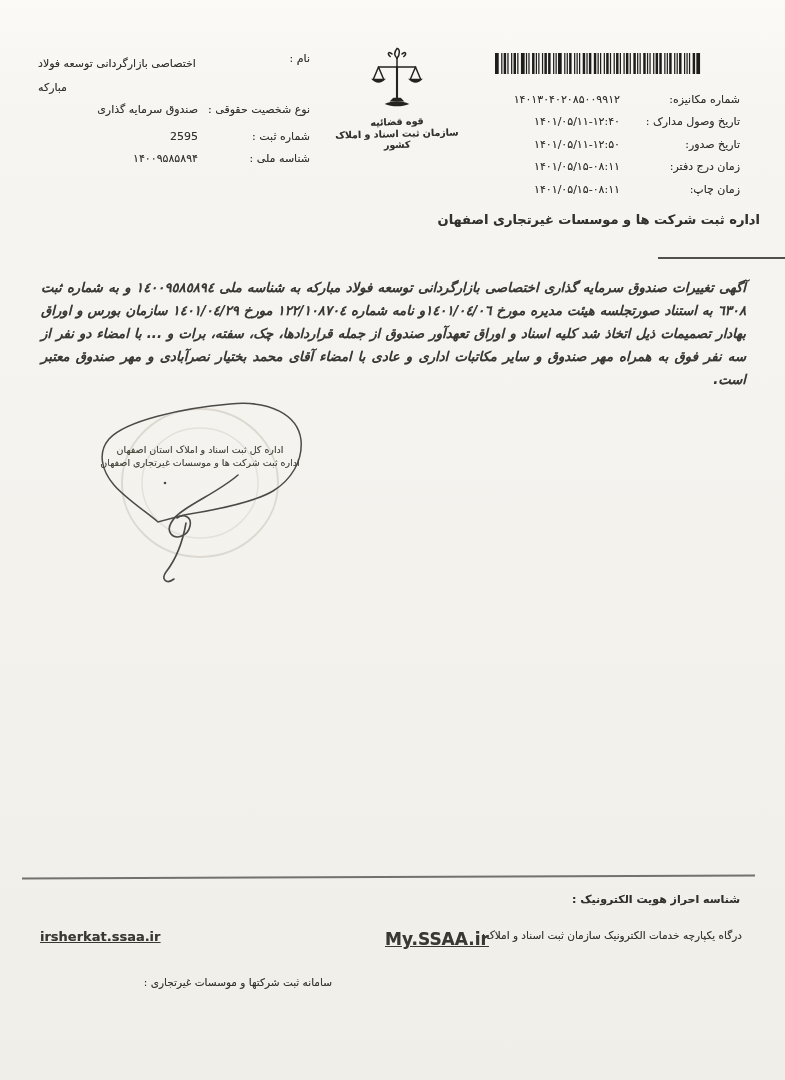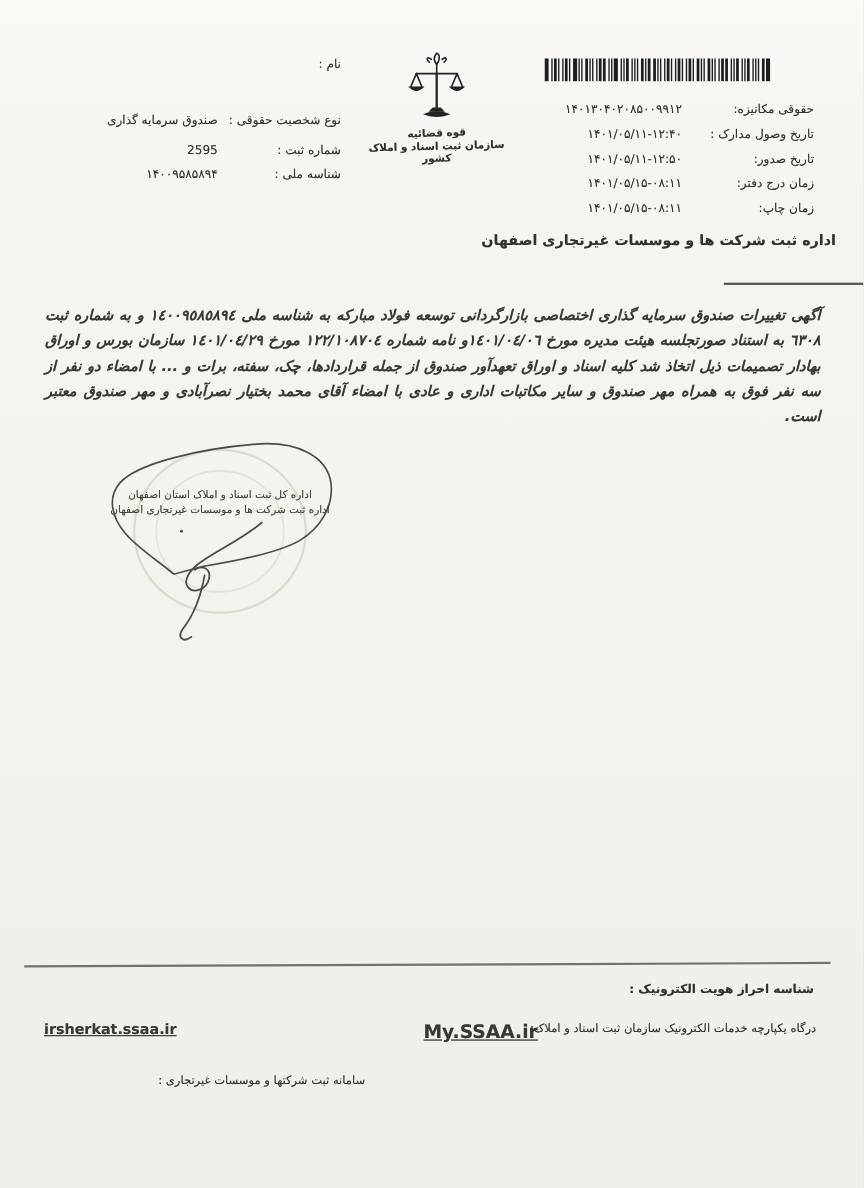--- a/index.html
+++ b/index.html
@@ -55,20 +55,21 @@
   .companies-label{right:453px;top:976px;font-size:10.5px;}
   .companies-url{left:40px;top:929px;font-size:13px;font-weight:bold;text-decoration:underline;color:#3a3833;}
 </style>
 </head>
 <body>
 
 <div class="page">
 
   <div class="abs company rtl">
     <span class="lbl" style="top:0;">نام :</span>
+    <span class="val val-name">اختصاصی بازارگردانی توسعه فولاد مبارکه</span>
 
     <span class="lbl" style="top:51px;">نوع شخصیت حقوقی :</span>
     <span class="val val-right" style="top:51px;">صندوق سرمایه گذاری</span>
 
     <span class="lbl" style="top:78px;">شماره ثبت :</span>
     <span class="val val-right" style="top:78px;">2595</span>
 
     <span class="lbl" style="top:100px;">شناسه ملی :</span>
     <span class="val val-right" style="top:100px;font-family:Liberation Serif, serif;">۱۴۰۰۹۵۸۵۸۹۴</span>
   </div>
@@ -150,21 +151,21 @@
       <rect x="149" y="0" width="2" height="21" fill="#1d1d1b"></rect>
       <rect x="153" y="0" width="1" height="21" fill="#1d1d1b"></rect>
       <rect x="155" y="0" width="1" height="21" fill="#1d1d1b"></rect>
       <rect x="157" y="0" width="1" height="21" fill="#1d1d1b"></rect>
       <rect x="160" y="0" width="2" height="21" fill="#1d1d1b"></rect>
       <rect x="163" y="0" width="3" height="21" fill="#1d1d1b"></rect>
     </svg>
 
   <div class="abs meta">
     <div class="meta-row" style="top:0;">
-      <span class="lbl">حقوقی مکانیزه:</span>
+      <span class="lbl">شماره مکانیزه:</span>
       <span class="val ltrnum">۱۴۰۱۳۰۴۰۲۰۸۵۰۰۹۹۱۲</span>
     </div>
     <div class="meta-row" style="top:22px;">
       <span class="lbl">تاریخ وصول مدارک :</span>
       <span class="val ltrnum">۱۴۰۱/۰۵/۱۱-۱۲:۴۰</span>
     </div>
     <div class="meta-row" style="top:45px;">
       <span class="lbl">تاریخ صدور:</span>
       <span class="val ltrnum">۱۴۰۱/۰۵/۱۱-۱۲:۵۰</span>
     </div>

